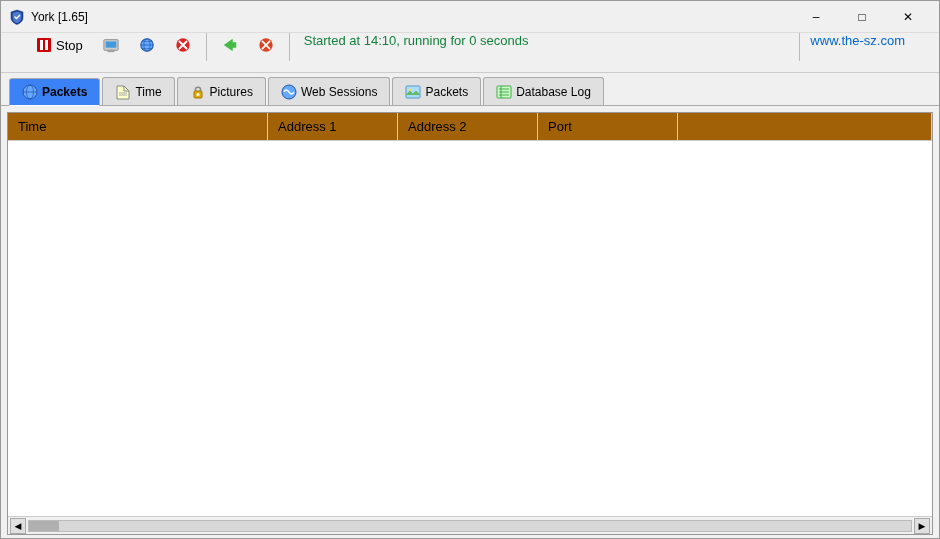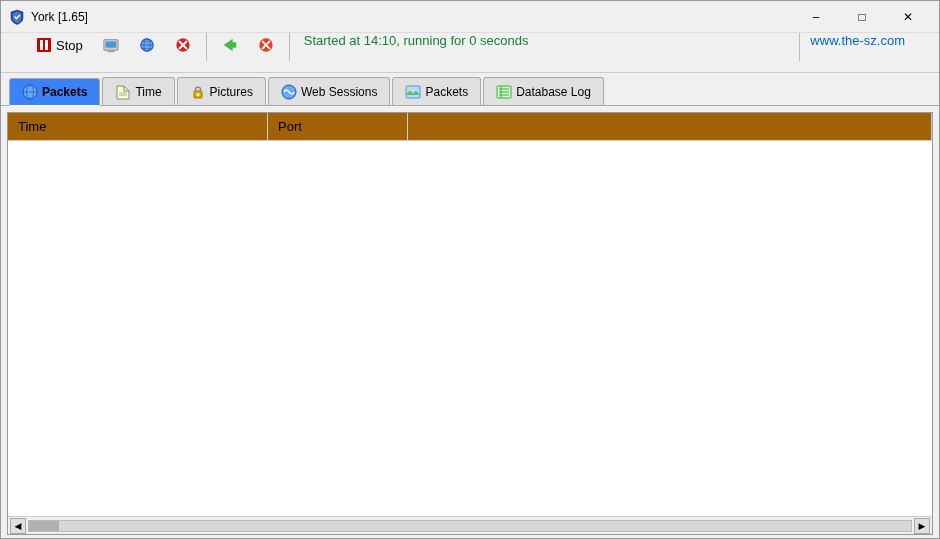--- a/index.html
+++ b/index.html
@@ -354,20 +354,22 @@
     </svg>
     <span>Database Log</span>
   </div>
 </div>
 
 <div class="main-content">
   <div class="table-container">
 
     <div class="table-header">
       <div class="table-col-header col-time">Time</div>
+      <div class="table-col-header col-addr1">Address 1</div>
+      <div class="table-col-header col-addr2">Address 2</div>
       <div class="table-col-header col-port">Port</div>
       <div class="table-col-header col-extra"></div>
     </div>
 
     <div class="table-body">
     </div>
 
     <div class="bottom-scrollbar">
       <div class="scrollbar-btn">◀</div>
       <div class="scrollbar-track">

